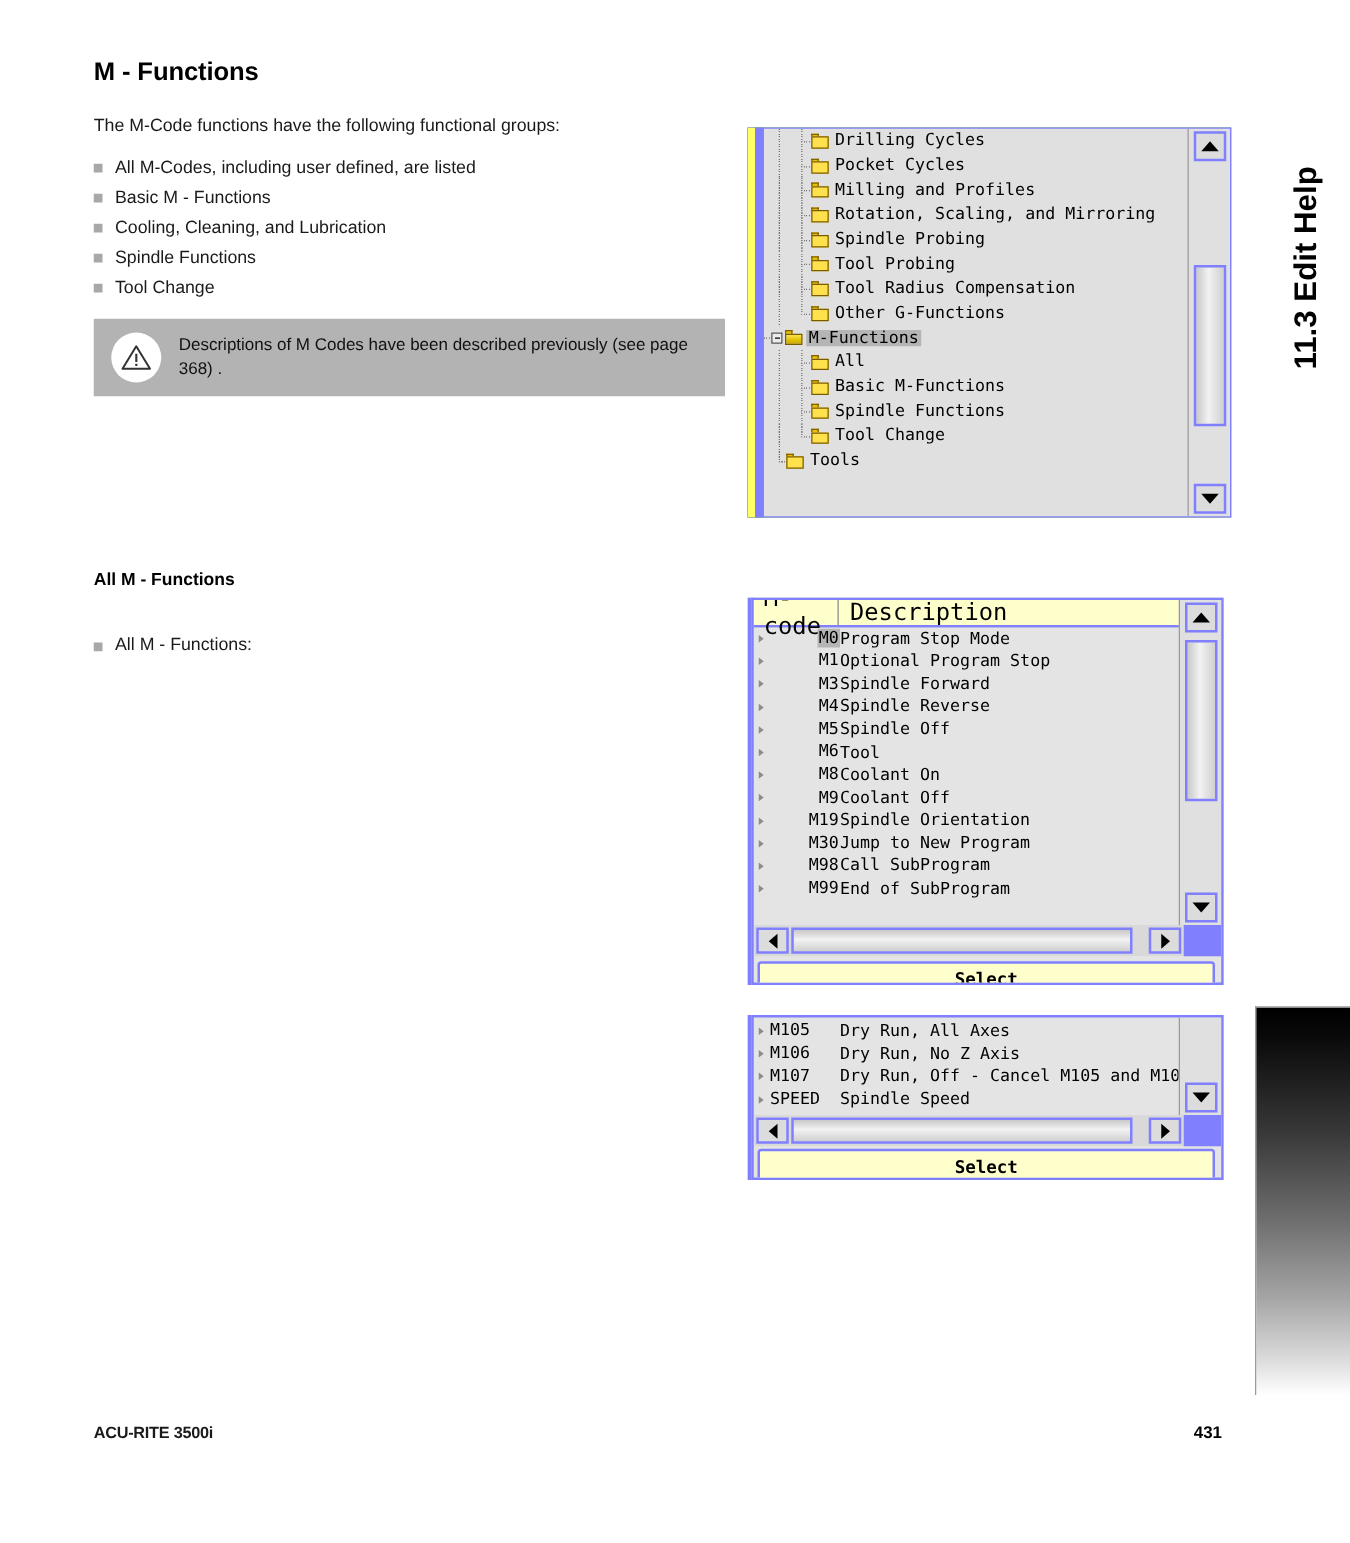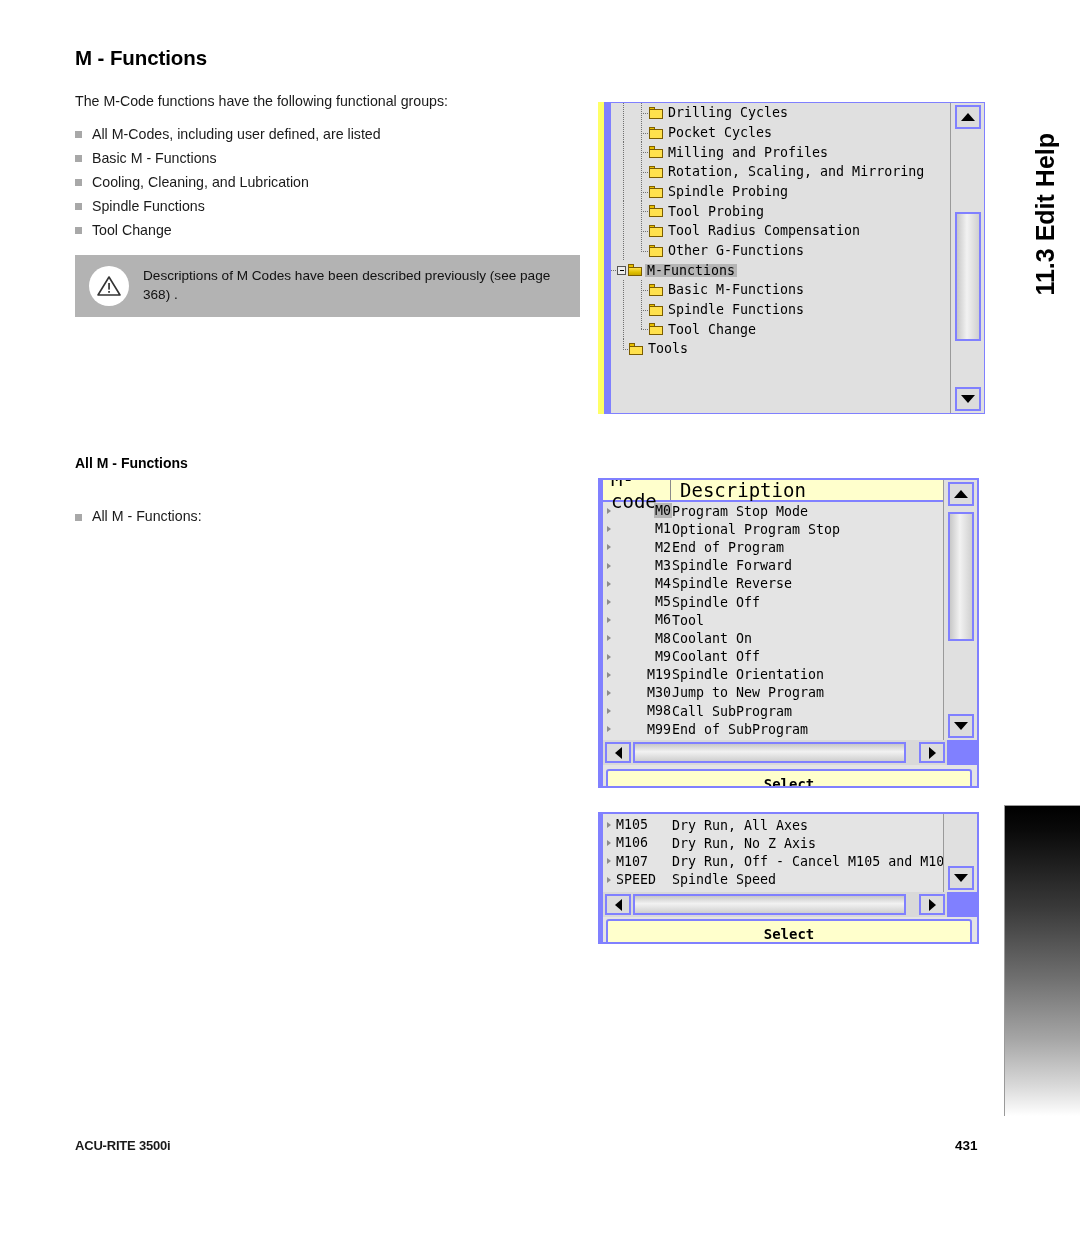--- a/index.html
+++ b/index.html
@@ -673,20 +673,32 @@
           <div class="tree-row">
             <div class="tree-conn" style="width: 38px;">
               <div class="conn-v" style="left: 12px;"></div>
               <div class="conn-v" style="left: 30px;"></div>
               <div class="conn-h" style="left: 30px; width: 8px;"></div>
             </div>
             <div class="folder">
               <div class="tab"></div>
               <div class="body"></div>
             </div>
+            <span class="tree-label">All</span>
+          </div>
+          <div class="tree-row">
+            <div class="tree-conn" style="width: 38px;">
+              <div class="conn-v" style="left: 12px;"></div>
+              <div class="conn-v" style="left: 30px;"></div>
+              <div class="conn-h" style="left: 30px; width: 8px;"></div>
+            </div>
+            <div class="folder">
+              <div class="tab"></div>
+              <div class="body"></div>
+            </div>
             <span class="tree-label">Basic M-Functions</span>
           </div>
           <div class="tree-row">
             <div class="tree-conn" style="width: 38px;">
               <div class="conn-v" style="left: 12px;"></div>
               <div class="conn-v" style="left: 30px;"></div>
               <div class="conn-h" style="left: 30px; width: 8px;"></div>
             </div>
             <div class="folder">
               <div class="tab"></div>
@@ -750,27 +762,20 @@
             <div class="row-bullet">
               <i></i>
             </div>
             <div class="row-code"><span>M1</span></div>
             <div class="row-desc">Optional Program Stop</div>
           </div>
           <div class="tbl-row">
             <div class="row-bullet">
               <i></i>
             </div>
-            <div class="row-code"><span>M2</span></div>
-            <div class="row-desc">End of Program</div>
-          </div>
-          <div class="tbl-row">
-            <div class="row-bullet">
-              <i></i>
-            </div>
             <div class="row-code"><span>M3</span></div>
             <div class="row-desc">Spindle Forward</div>
           </div>
           <div class="tbl-row">
             <div class="row-bullet">
               <i></i>
             </div>
             <div class="row-code"><span>M4</span></div>
             <div class="row-desc">Spindle Reverse</div>
           </div>

